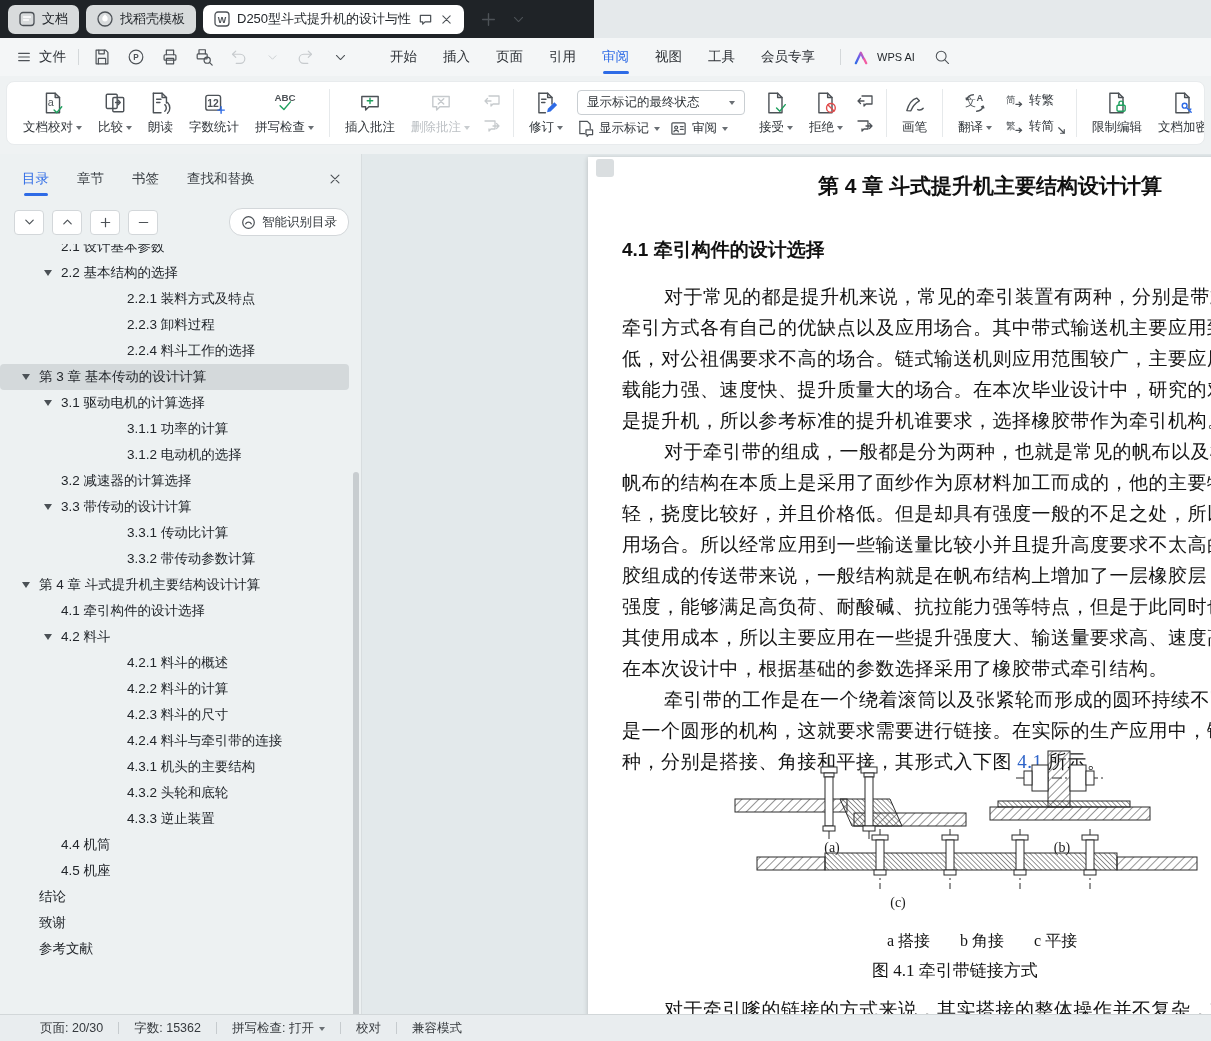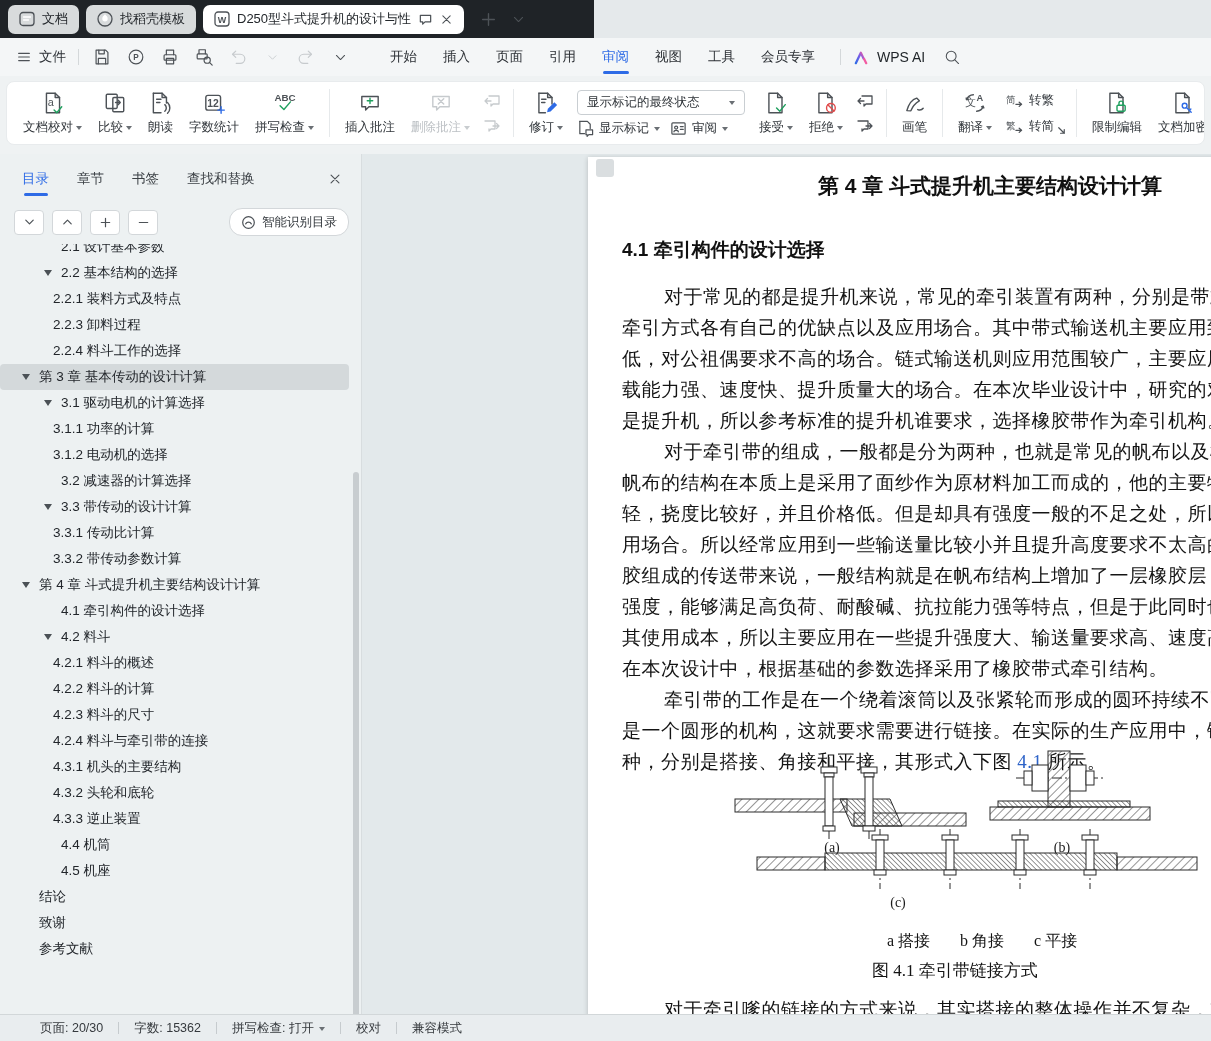--- a/index.html
+++ b/index.html
@@ -16,21 +16,21 @@
   
   .menubar{position:absolute;left:0;top:38px;width:100%;height:38px;background:#F4F6F7;display:flex;align-items:center;padding-left:16px;box-sizing:border-box;font-size:13.5px;color:#2D3136;}
   .mb-file{display:flex;align-items:center;gap:7px;}
   .vdiv{width:1px;height:16px;background:#D4D8DA;margin:0 12px;}
   .qbar{display:flex;align-items:center;gap:12px;}
   .qbtn{width:22px;height:22px;display:flex;align-items:center;justify-content:center;}
   .menus{display:flex;align-items:center;margin-left:26px;}
   .mitem{padding:0 13px;height:38px;display:flex;align-items:center;position:relative;}
   .mitem.active{color:#2E6BE6;}
   .mitem.active::after{content:"";position:absolute;left:50%;transform:translateX(-50%);bottom:2px;width:26px;height:3px;border-radius:2px;background:#2E6BE6;}
-  .wpsai{display:flex;align-items:center;gap:7px;font-size:14px;color:#1F2428;}
+  .wpsai{display:flex;align-items:center;gap:7px;font-size:11px;color:#1F2428;}
   
   .ribbonwrap{position:absolute;left:0;top:76px;width:100%;height:78px;background:#EFF2F3;}
   .ribbon{position:absolute;left:6px;right:6px;top:5px;height:64px;background:#FFFFFF;border:1px solid #E8EBED;border-radius:8px;display:flex;align-items:center;padding:0 8px;box-sizing:border-box;overflow:hidden;}
   .rdiv{width:1px;height:48px;background:#E6E9EB;margin:0 7px;flex:0 0 auto;}
   .rbtn{display:flex;flex-direction:column;align-items:center;justify-content:center;gap:4px;padding:4px 8px;font-size:12.5px;color:#30353A;flex:0 0 auto;}
   .rbtn .lbl{display:flex;align-items:center;gap:3px;white-space:nowrap;}
   .car{width:0;height:0;border-left:3.5px solid transparent;border-right:3.5px solid transparent;border-top:4px solid #6A6F74;margin-top:2px;}
   .dis{color:#BCC0C4;}
   .dis .car{border-top-color:#C8CCCF;}
   .ministack{display:flex;flex-direction:column;gap:3px;justify-content:center;margin:0 2px;}
@@ -58,21 +58,21 @@
   .ptabs{display:flex;align-items:center;height:26px;margin:12px 16px 0 22px;gap:28px;font-size:13.5px;color:#3C4146;}
   .ptab{position:relative;white-space:nowrap;}
   .ptab.active{color:#2E6BE6;}
   .ptab.active::after{content:"";position:absolute;left:50%;transform:translateX(-50%);bottom:-8px;width:24px;height:3px;border-radius:2px;background:#2E6BE6;}
   .pclose{margin-left:auto;width:20px;height:20px;display:flex;align-items:center;justify-content:center;}
   .stools{display:flex;align-items:center;margin:16px 12px 0 14px;}
   .sqbtn{width:28px;height:23px;background:#fff;border:1px solid #D3D7DA;border-radius:4px;display:flex;align-items:center;justify-content:center;margin-right:8px;}
   .smartbtn{margin-left:auto;height:26px;border:1px solid #D3D7DA;background:#fff;border-radius:13px;display:flex;align-items:center;gap:6px;padding:0 11px;font-size:12.5px;color:#33383D;white-space:nowrap;}
   .toclist{position:absolute;left:0;top:90px;right:8px;bottom:0;overflow:hidden;}
   .toc-row{display:flex;align-items:center;height:26px;font-size:13.5px;color:#22262B;border-radius:4px;margin-right:4px;white-space:nowrap;}
-  .toc-row.lv1{padding-left:22px;} .toc-row.lv2{padding-left:44px;} .toc-row.lv3{padding-left:36px;}
+  .toc-row.lv1{padding-left:22px;} .toc-row.lv2{padding-left:44px;} .toc-row.lv3{padding-left:110px;}
   .toc-row.sel{background:#D4D9DB;}
   .toc-row.clip{margin-top:-10px;}
   .tri{width:17px;display:flex;align-items:center;flex:0 0 auto;}
   .tri i{display:block;width:0;height:0;border-left:4.5px solid transparent;border-right:4.5px solid transparent;border-top:6px solid #4B5156;}
   .sscroll{position:absolute;right:2px;top:318px;width:6px;height:546px;border-radius:3px;background:#C8CDD0;}
   
   .docarea{position:absolute;left:362px;top:0;right:0;height:100%;background:#E3E9EB;overflow:hidden;}
   .page{position:absolute;left:226px;top:3px;width:770px;height:1160px;background:#fff;box-shadow:0 1px 5px rgba(0,0,0,.20);padding:10px 0 0 34px;box-sizing:border-box;}
   .anchor{position:absolute;left:8px;top:2px;width:18px;height:18px;background:#DADEE0;border-radius:3px;}
   .dtitle{margin:4px 0 0 0;text-align:center;font-weight:700;font-size:21px;line-height:30px;color:#111;font-family:"Liberation Sans","DejaVu Sans",sans-serif;}

